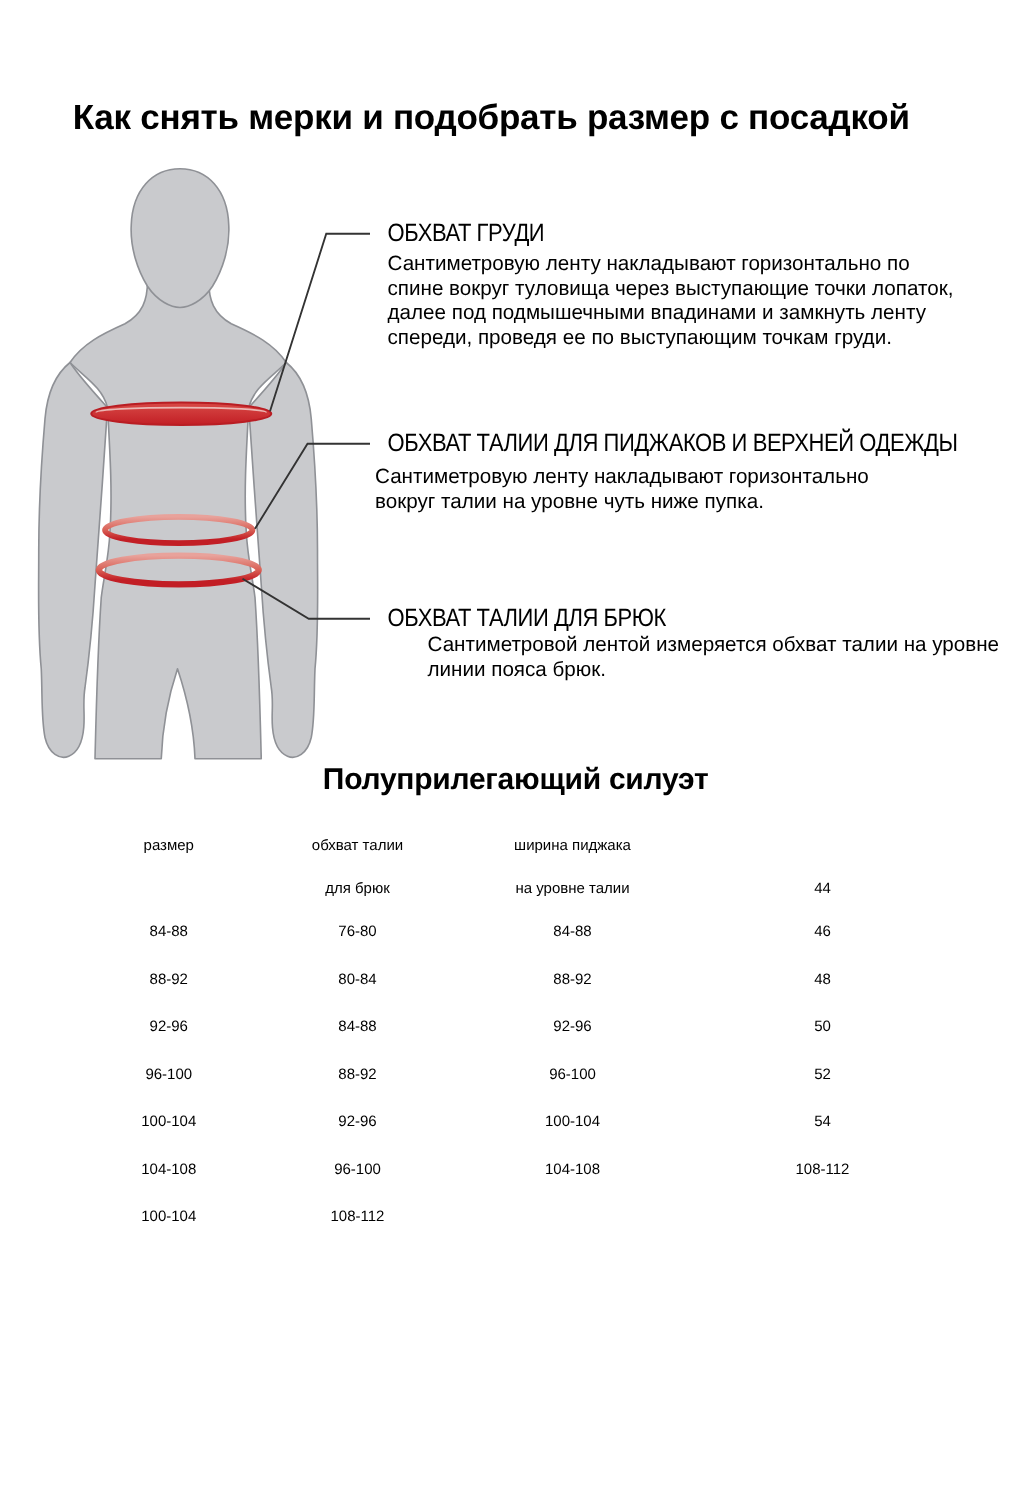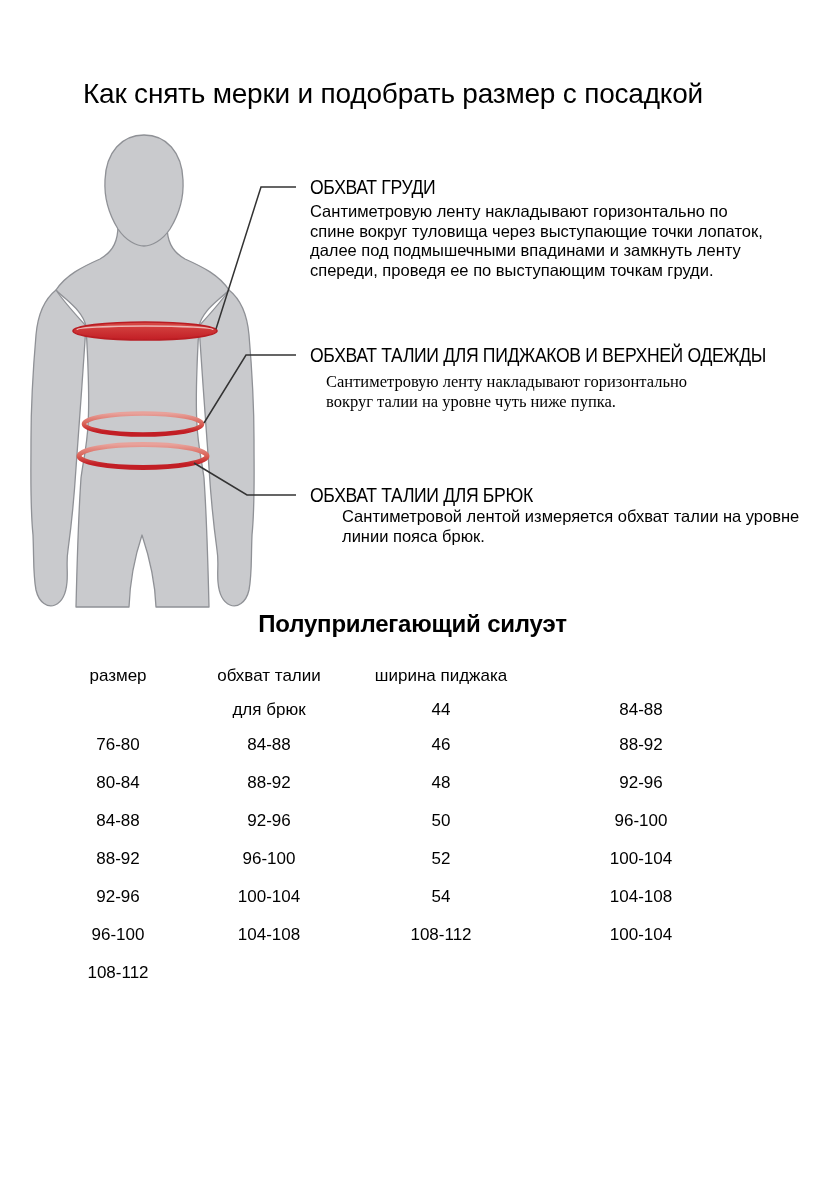--- a/index.html
+++ b/index.html
@@ -5,50 +5,50 @@
   html,body { margin:0; padding:0; }
   body {
     width:825px; height:1200px; position:relative; background:#ffffff;
     font-family:"Liberation Sans", sans-serif; color:#000;
     overflow:hidden;
   }
   .abs { position:absolute; }
 
   .page-title {
     left:0; top:78px; width:786px; text-align:center;
-    font-size:28px; font-weight:400; letter-spacing:-0.2px; white-space:nowrap;
+    font-size:28px; font-weight:700; letter-spacing:-0.2px; white-space:nowrap;
   }
 
   .figure-svg { left:0; top:130px; pointer-events:none; }
 
   .sec-title {
     font-size:20px; font-weight:400; letter-spacing:-0.4px; white-space:nowrap;
     transform:scaleX(.88); transform-origin:0 50%; line-height:20px;
   }
   .sec-text {
     font-size:16.5px; line-height:19.5px; white-space:pre-line; width:460px;
   }
   #sec1-title { left:310px; top:177px; }
   #sec1-text  { left:310px; top:202px; }
   #sec2-title { left:310px; top:345px; }
-  #sec2-text  { left:326px; top:372px;font-family:Liberation Serif, serif; }
+  #sec2-text  { left:300px; top:372px; }
   #sec3-title { left:310px; top:485px; }
   #sec3-text  { left:310px; top:507px;margin-left:32px; }
 
   .table-title {
     left:0; top:610px; width:825px; text-align:center;
     font-size:24px; font-weight:700; letter-spacing:-0.2px;
   }
 
   .size-grid {
-    left:51px; top:658px; width:702px;
+    left:68px; top:658px; width:702px;
     display:grid;
     grid-template-columns:134px 168px 176px 224px;
     grid-template-rows:36px 32px repeat(7, 38px);
-    font-size:17px;
+    font-size:12px;
   }
   .size-grid > div {
     display:flex; align-items:center; justify-content:center;
     white-space:nowrap;
   }
 </style>
 </head>
 <body>
 
 <div class="abs page-title">Как снять мерки и подобрать размер с посадкой</div>
@@ -148,20 +148,21 @@
 
 <div class="abs size-grid">
 
   <div>размер</div>
   <div>обхват талии</div>
   <div>ширина пиджака</div>
 
   <div></div>
   <div></div>
   <div>для брюк</div>
+  <div>на уровне талии</div>
 
   <div>44</div>
   <div>84-88</div>
   <div>76-80</div>
   <div>84-88</div>
 
   <div>46</div>
   <div>88-92</div>
   <div>80-84</div>
   <div>88-92</div>

